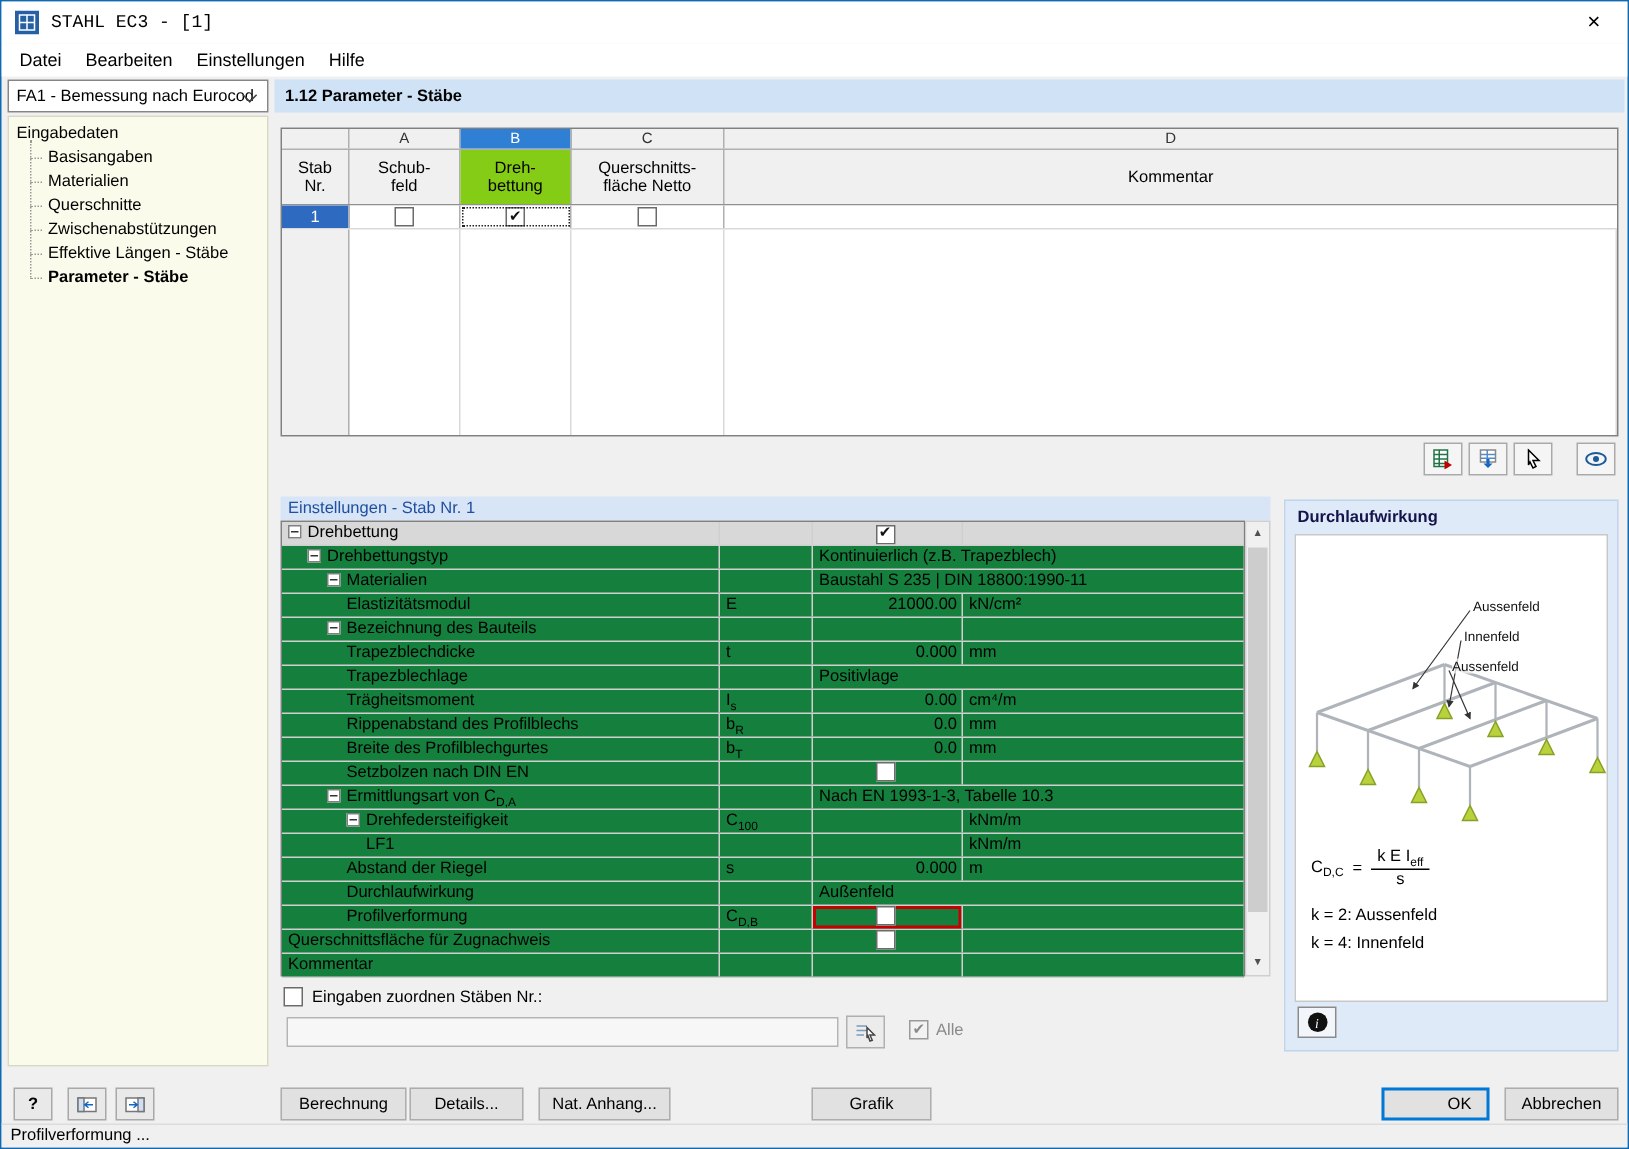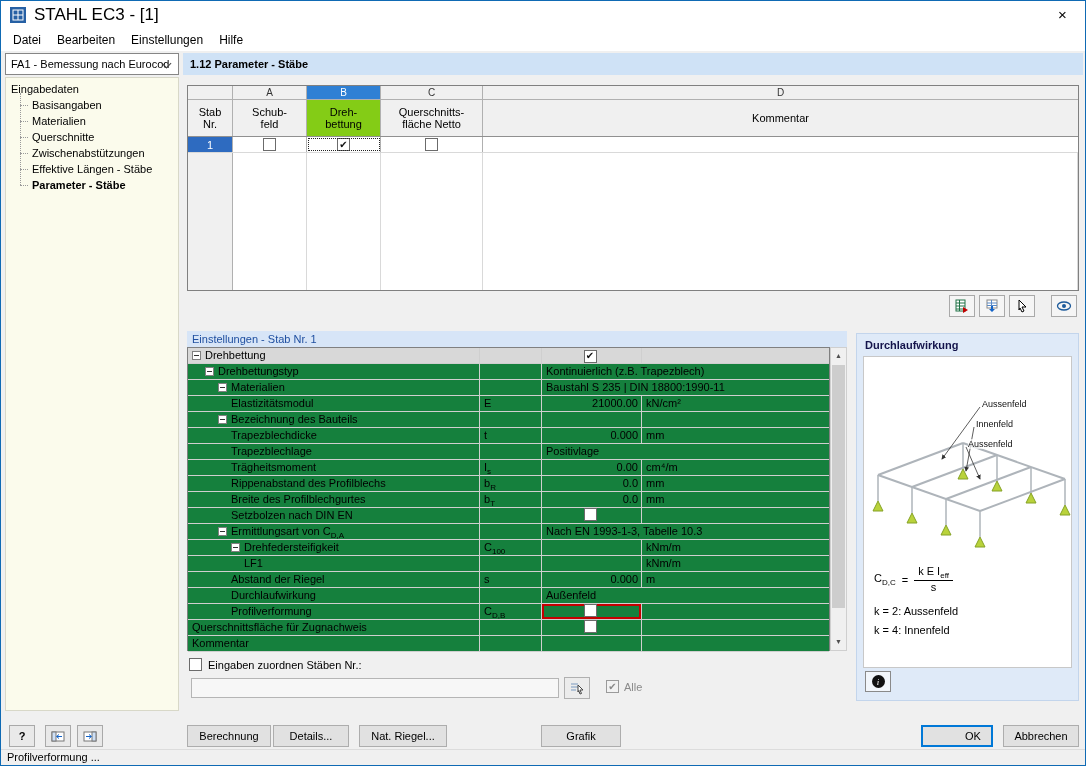--- a/index.html
+++ b/index.html
@@ -5,21 +5,21 @@
   * { margin:0; padding:0; box-sizing:border-box; }
   html,body { background:#555; }
   .window {
     position:relative; width:1086px; height:766px;
     background:#f0f0f0; border:1px solid #0f6ab4; overflow:hidden;
     font-family:"Liberation Sans", sans-serif; font-size:11px; color:#000;
   }
   
   .titlebar { position:absolute; top:0; left:0; right:0; height:28px; background:#fff; display:flex; align-items:center; }
   .app-icon { width:16px; height:16px; margin-left:9px; }
-  .title-text { margin-left:8px; font-size:17px; }
+  .title-text { margin-left:8px; font-size:12px;font-family:Liberation Mono, monospace; }
   .close-btn { position:absolute; right:0; top:0; width:45px; height:28px; text-align:center; line-height:28px; font-size:15px; cursor:default; }
   
   .menubar { position:absolute; top:28px; left:0; right:0; height:22px; background:#fff; display:flex; align-items:center; padding-left:4px; font-size:12px; }
   .menu-item { padding:0 8px; line-height:22px; }
   
   .module-dd { position:absolute; left:4px; top:52px; width:174px; height:22px; background:#fff; border:1px solid #868686; line-height:20px; padding-left:5px; overflow:hidden; white-space:nowrap; }
   .module-dd .chev { position:absolute; right:8px; top:6px; width:7px; height:7px; border-right:1.5px solid #444; border-bottom:1.5px solid #444; transform:rotate(45deg); }
   .section-header { position:absolute; left:182px; top:52px; width:900px; height:22px; background:#cfe2f6; line-height:22px; padding-left:7px; font-weight:bold; }
   
   .sidebar { position:absolute; left:4px; top:76px; width:174px; height:634px; background:#fbfbec; border:1px solid #d8d8c8; padding:3px 0 0 5px; }
@@ -427,20 +427,20 @@
   </div>
   <div class="mini-btn" style="left:76px;">
     <svg width="14" height="13">
         <rect x="1" y="2" width="12" height="9" fill="#fff" stroke="#777"></rect>
         <rect x="9" y="2" width="4" height="9" fill="#cfe0f5" stroke="#777"></rect>
         <path d="M3 6.5h5M6 4.5l2.5 2L6 8.5" stroke="#1464c8" fill="none"></path>
       </svg>
   </div>
   <button class="btn" style="left:186px;width:84px;">Berechnung</button>
   <button class="btn" style="left:272px;width:76px;">Details...</button>
-  <button class="btn" style="left:358px;width:88px;">Nat. Riegel...</button>
+  <button class="btn" style="left:358px;width:88px;">Nat. Anhang...</button>
   <button class="btn" style="left:540px;width:80px;">Grafik</button>
   <button class="btn default" style="left:920px;width:72px;">OK</button>
   <button class="btn" style="left:1002px;width:76px;">Abbrechen</button>
 
   <div class="statusbar">Profilverformung ...</div>
 
 </div>
 
 </body></html>

